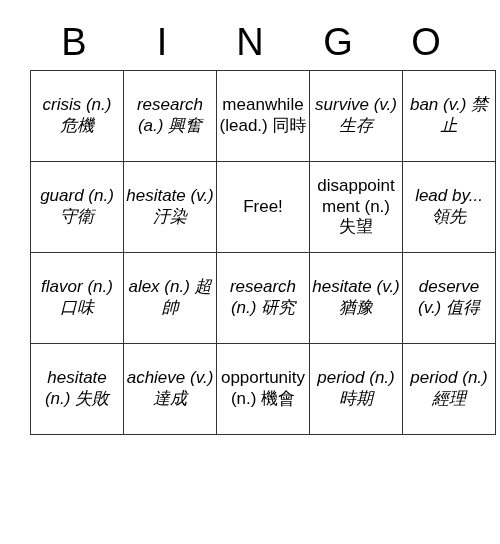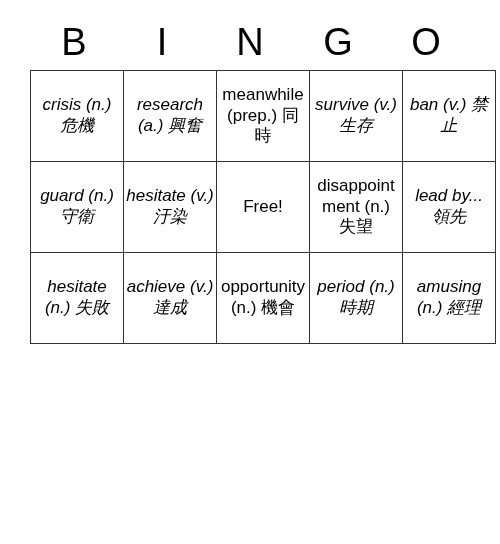--- a/index.html
+++ b/index.html
@@ -85,21 +85,21 @@
   <table class="grid">
     <tbody>
       <tr>
         <td class="fs-lg">
             <span class="cell-text">crisis (n.) 危機</span>
           </td>
         <td class="fs-lg">
             <span class="cell-text">research (a.) 興奮</span>
           </td>
         <td class="fs-sm">
-            <span class="cell-text">meanwhile (prep.) 同時</span>
+            <span class="cell-text">meanwhile (lead.) 同時</span>
           </td>
         <td class="fs-lg">
             <span class="cell-text">survive (v.) 生存</span>
           </td>
         <td class="fs-lg">
             <span class="cell-text">ban (v.) 禁止</span>
           </td>
       </tr>
       <tr>
         <td class="fs-lg">
@@ -113,31 +113,48 @@
           </td>
         <td class="fs-xs">
             <span class="cell-text">disappointment (n.) 失望</span>
           </td>
         <td class="fs-lg">
             <span class="cell-text">lead by... 領先</span>
           </td>
       </tr>
       <tr>
         <td class="fs-lg">
+            <span class="cell-text">flavor (n.) 口味</span>
+          </td>
+        <td class="fs-lg">
+            <span class="cell-text">alex (n.) 超帥</span>
+          </td>
+        <td class="fs-lg">
+            <span class="cell-text">research (n.) 研究</span>
+          </td>
+        <td class="fs-lg">
+            <span class="cell-text">hesitate (v.) 猶豫</span>
+          </td>
+        <td class="fs-lg">
+            <span class="cell-text">deserve (v.) 值得</span>
+          </td>
+      </tr>
+      <tr>
+        <td class="fs-lg">
             <span class="cell-text">hesitate (n.) 失敗</span>
           </td>
         <td class="fs-lg">
             <span class="cell-text">achieve (v.) 達成</span>
           </td>
         <td class="fs-sm">
             <span class="cell-text">opportunity (n.) 機會</span>
           </td>
         <td class="fs-lg">
             <span class="cell-text">period (n.) 時期</span>
           </td>
         <td class="fs-lg">
-            <span class="cell-text">amusing (n.) 經理</span>
+            <span class="cell-text">period (n.) 經理</span>
           </td>
       </tr>
     </tbody>
   </table>
 
 </div>
 
 </body></html>

